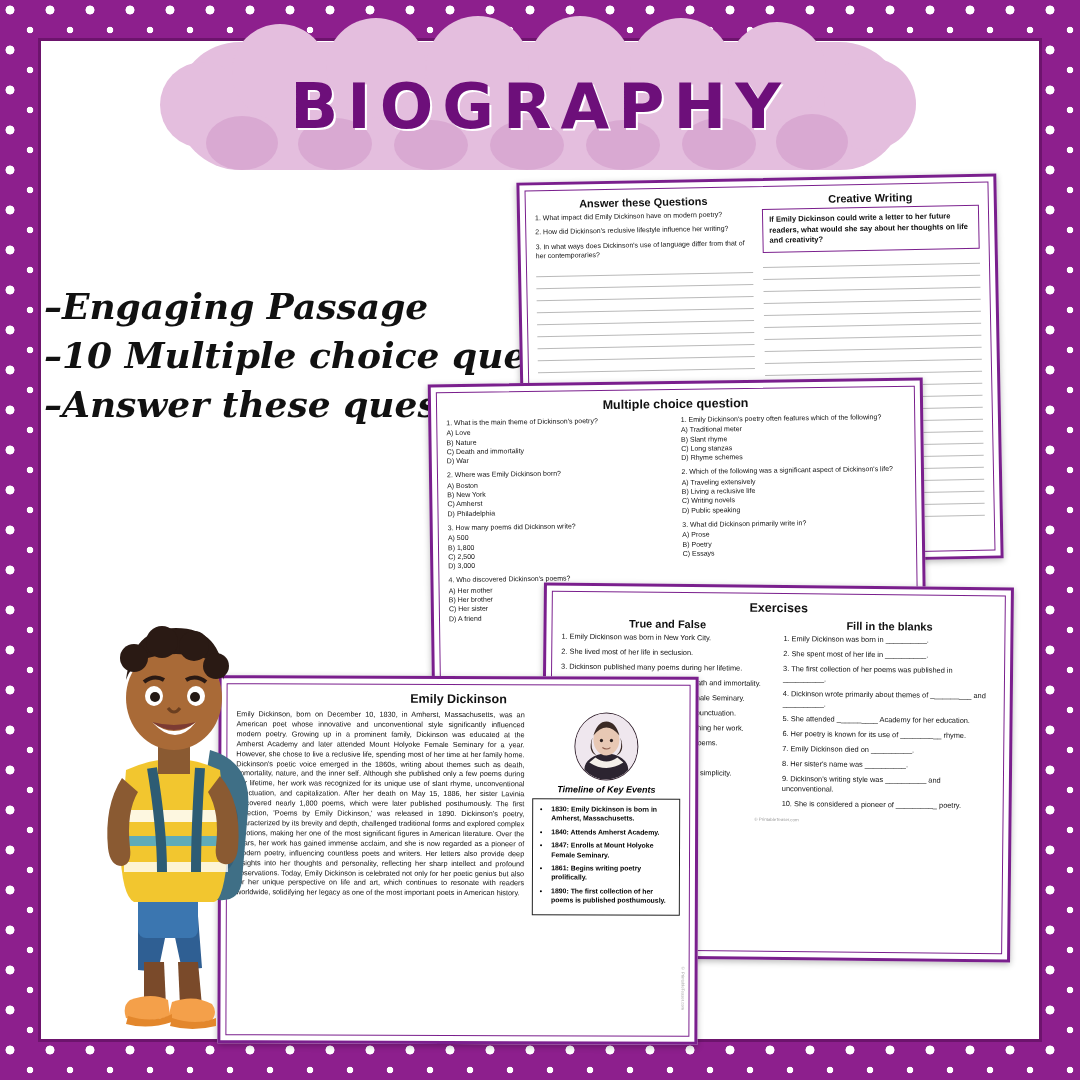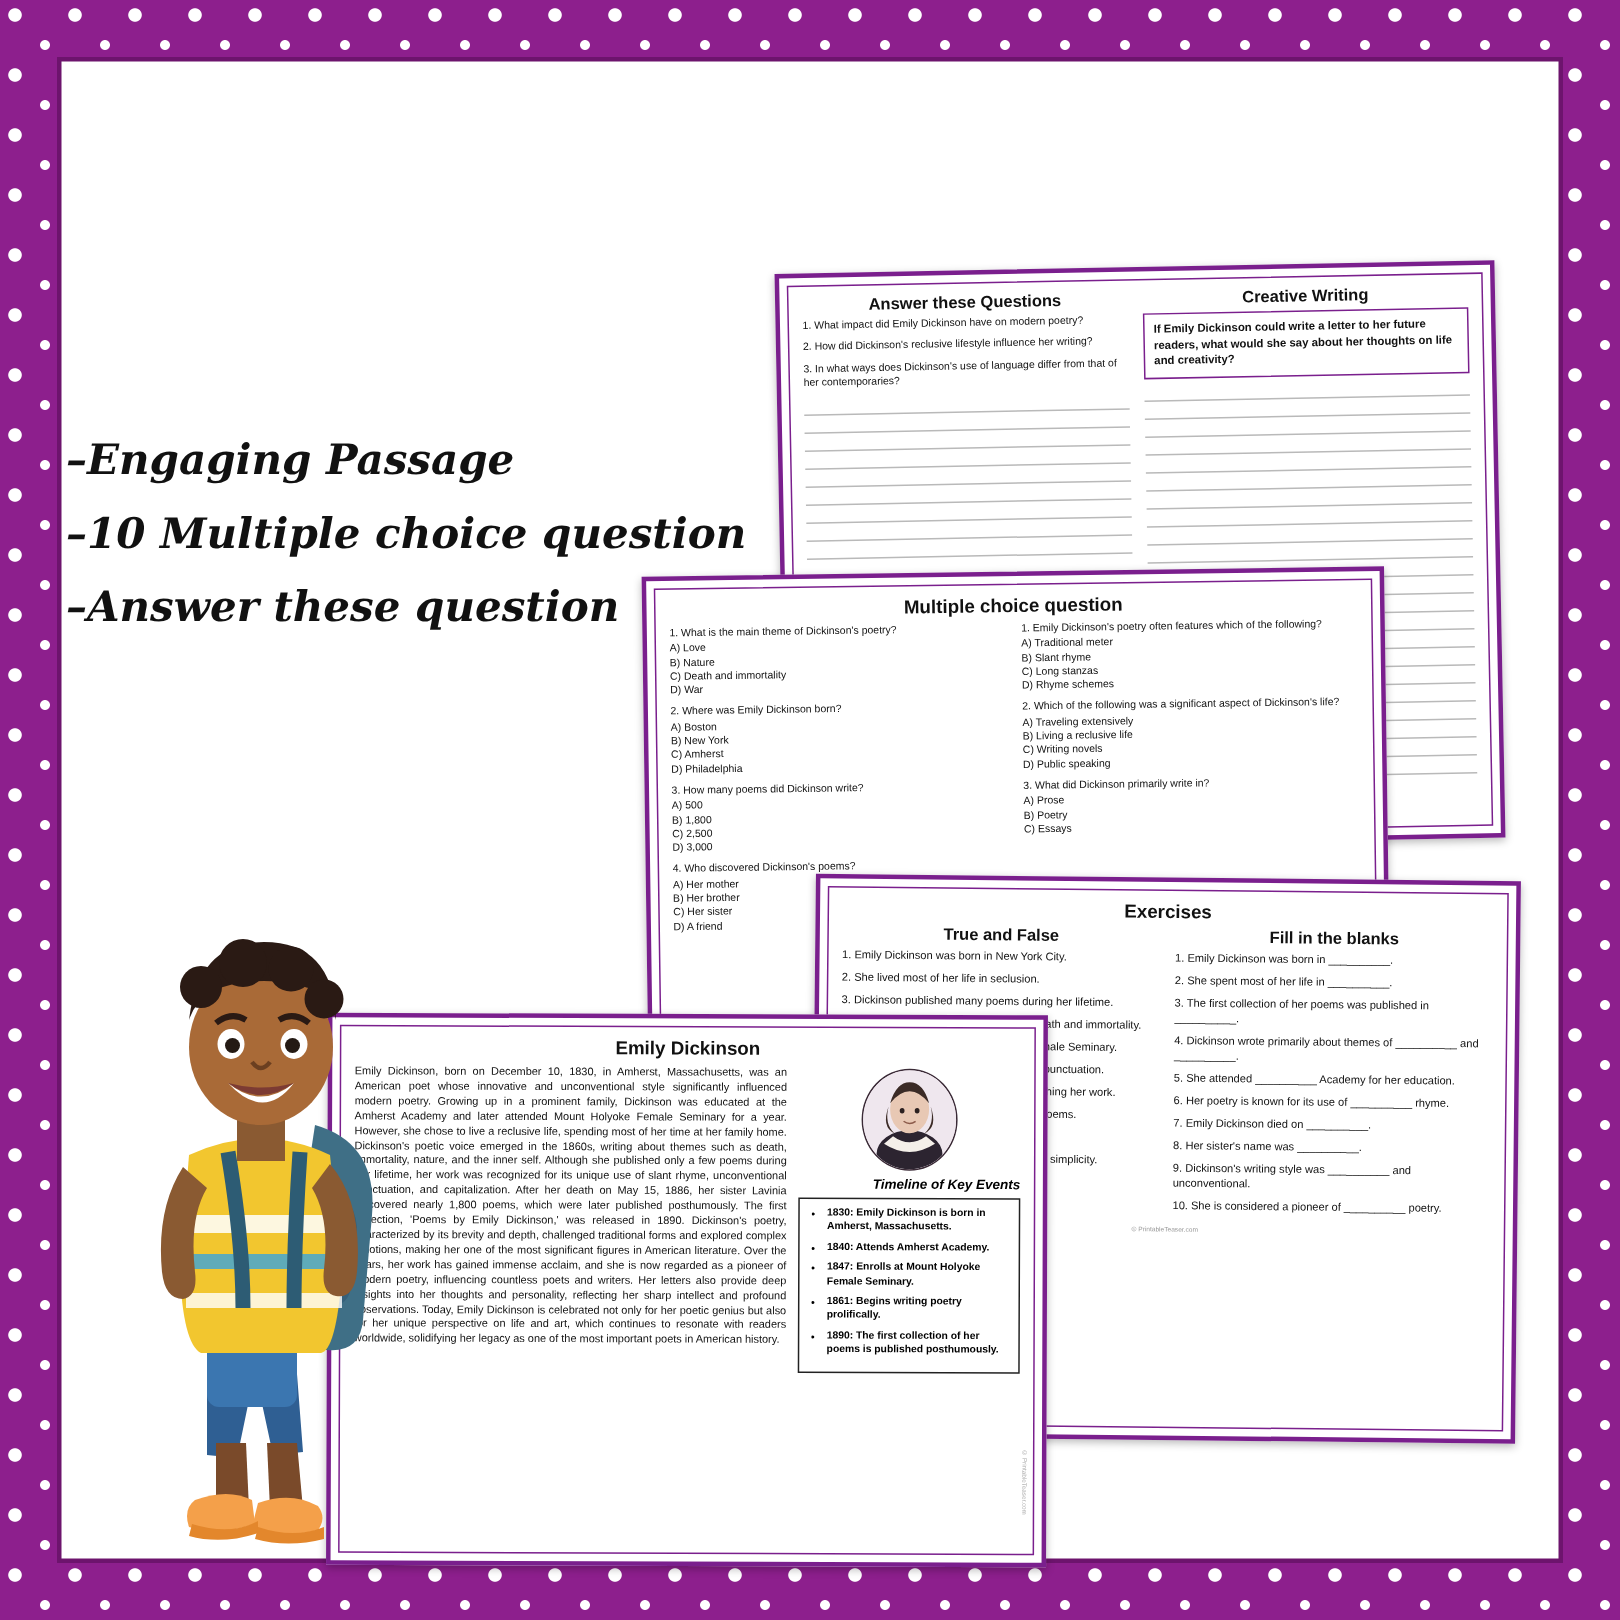--- a/index.html
+++ b/index.html
@@ -52,21 +52,21 @@
   .features-title{
     position:absolute;left:88px;top:196px;
     font-family:"DejaVu Sans",sans-serif;
     font-weight:bold;font-size:62px;color:#111;letter-spacing:1px;
   }
   .features-list{
     position:absolute;left:44px;top:282px;width:470px;
     font-family:"DejaVu Serif",serif;
     font-style:italic;font-weight:bold;color:#111;
   }
-  .features-list div{font-size:28px;line-height:49px;white-space:nowrap;}
+  .features-list div{font-size:36px;line-height:49px;white-space:nowrap;}
 
   
   .boy{position:absolute;left:60px;top:600px;width:230px;height:460px;}
   .boy svg{display:block;}
 
   
   .sheet{
     position:absolute;background:#ffffff;
     border:3px solid #7a1f8d;
     box-shadow:0 2px 6px rgba(0,0,0,.28);
@@ -103,38 +103,57 @@
   #sheet-passage{left:218px;top:676px;width:480px;height:368px;transform:rotate(0.2deg);}
 
   .passage-body{font-size:7.3px;line-height:9.9px;color:#111;text-align:justify;}
   .passage-cols{display:flex;gap:8px;}
   .passage-left{flex:1.95;}
   .passage-right{flex:1;border-left:0;}
   .portrait{
     width:62px;height:66px;margin:2px auto 4px;border-radius:50%;
     background:#f1e7ef;border:1px solid #3a2a36;overflow:hidden;
   }
-  .tl-title{text-align:right;font-size:9px;font-weight:bold;font-style:italic;margin:2px 0 4px;}
+  .tl-title{text-align:center;font-size:9px;font-weight:bold;font-style:italic;margin:2px 0 4px;}
   .tl-box{border:1px solid #222;padding:5px 4px 5px 12px;}
   .tl-box li{font-size:6.9px;line-height:9.4px;font-weight:bold;margin-bottom:4px;}
   .tl-box ul{margin:0;padding-left:6px;}
   .credit{font-size:4.4px;color:#999;text-align:center;margin-top:3px;}
   .credit-v{
     position:absolute;right:3px;bottom:26px;font-size:4.2px;color:#aaa;
     writing-mode:vertical-rl;
   }
 </style>
 </head>
 <body>
 
 <div id="stage">
 
   <div class="frame-outer"></div>
   <div class="frame-inner"></div>
 
+  <div class="banner">
+    <div class="cloud"></div>
+    <div class="bump" style="left:-16px;top:20px;width:86px;height:86px;"></div>
+    <div class="bump" style="left:56px;top:-18px;width:96px;height:96px;"></div>
+    <div class="bump" style="left:150px;top:-24px;width:100px;height:100px;"></div>
+    <div class="bump" style="left:250px;top:-26px;width:104px;height:104px;"></div>
+    <div class="bump" style="left:352px;top:-26px;width:104px;height:104px;"></div>
+    <div class="bump" style="left:454px;top:-24px;width:102px;height:102px;"></div>
+    <div class="bump" style="left:552px;top:-20px;width:98px;height:98px;"></div>
+    <div class="bump" style="left:648px;top:16px;width:92px;height:92px;"></div>
+    <div class="bump shade" style="left:30px;top:74px;width:72px;height:54px;"></div>
+    <div class="bump shade" style="left:122px;top:76px;width:74px;height:52px;"></div>
+    <div class="bump shade" style="left:218px;top:78px;width:74px;height:50px;"></div>
+    <div class="bump shade" style="left:314px;top:78px;width:74px;height:50px;"></div>
+    <div class="bump shade" style="left:410px;top:78px;width:74px;height:50px;"></div>
+    <div class="bump shade" style="left:506px;top:76px;width:74px;height:52px;"></div>
+    <div class="bump shade" style="left:600px;top:72px;width:72px;height:56px;"></div>
+    <div class="banner-text">BIOGRAPHY</div>
+  </div>
 
   <div class="features-list">
     <div>–Engaging  Passage</div>
     <div>–10 Multiple choice question</div>
     <div>–Answer these question</div>
   </div>
 
   <div class="sheet" id="sheet-answers">
     <div class="inner">
       <div class="col2">

